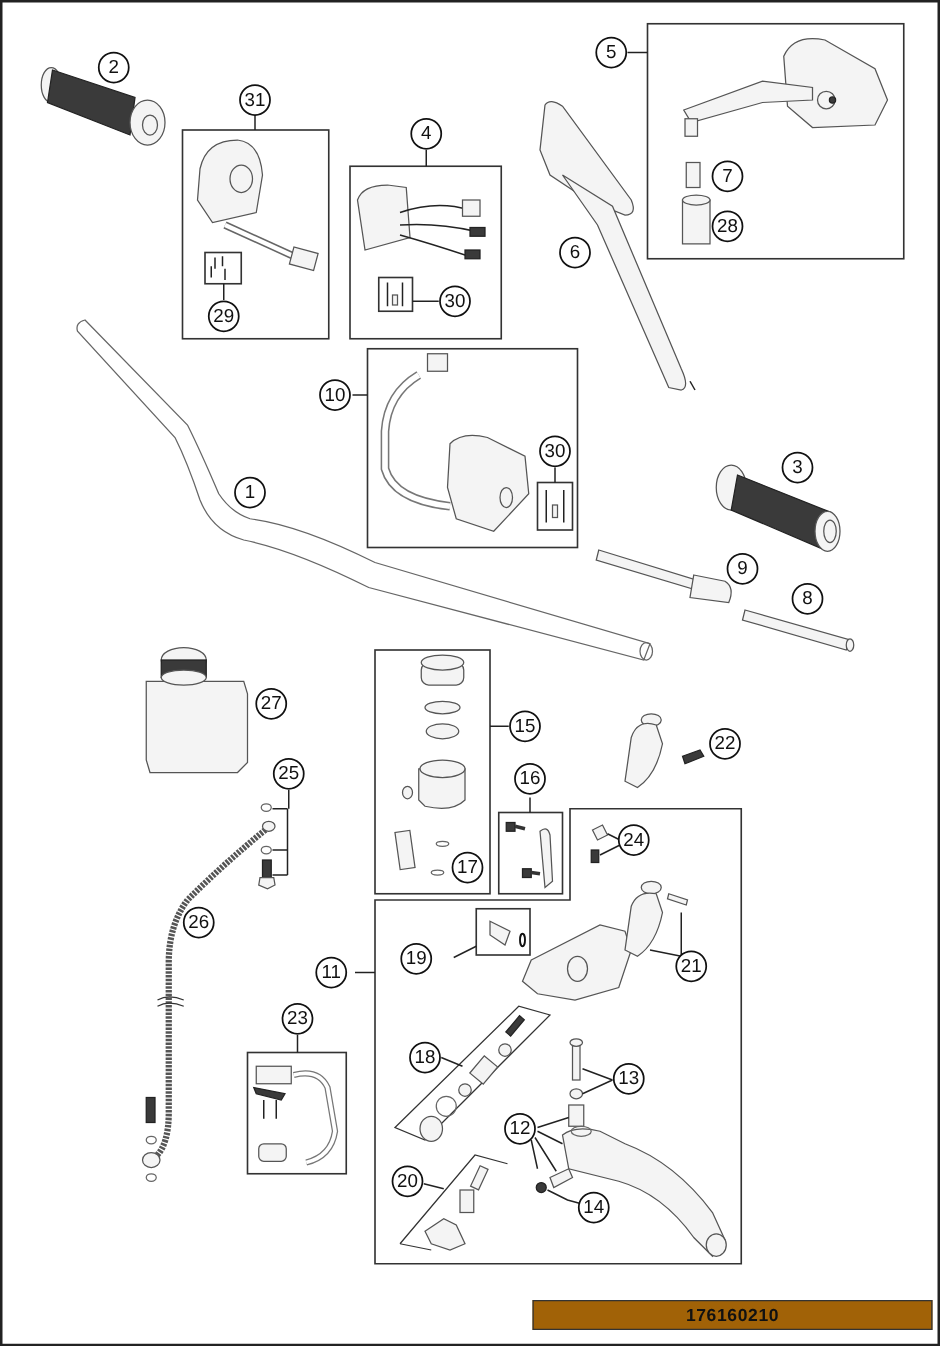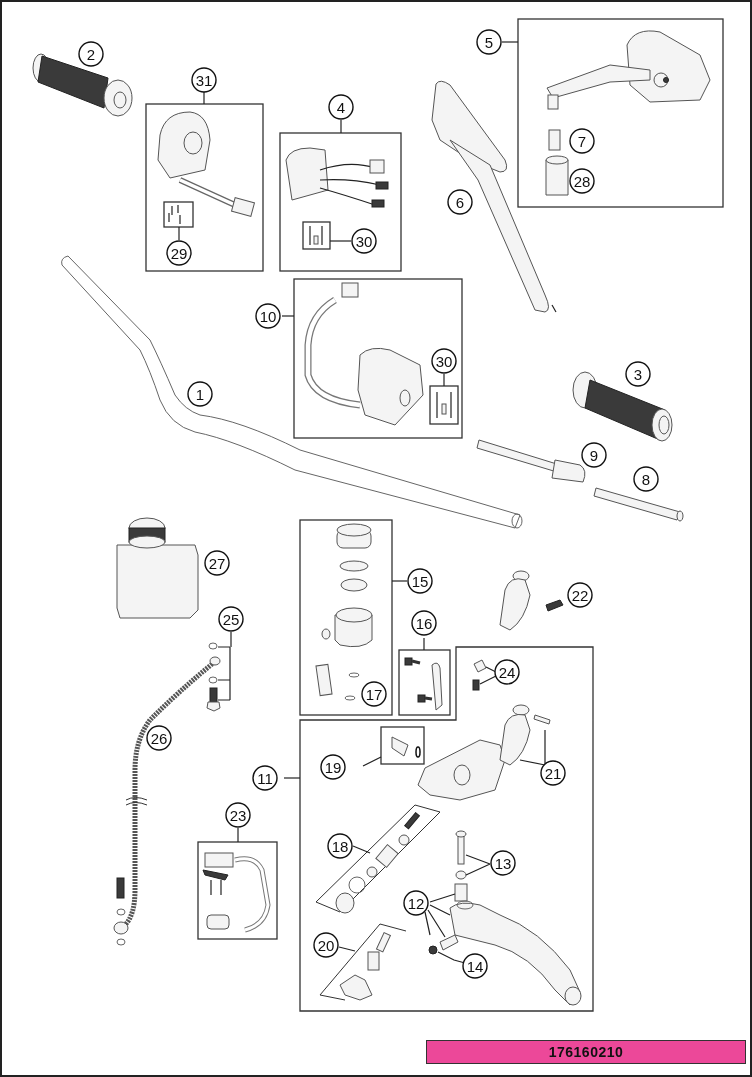--- a/index.html
+++ b/index.html
@@ -6,21 +6,21 @@
   body{width:752px;height:1077px;position:relative;overflow:hidden;font-family:"Liberation Sans",sans-serif;}
   #frame{position:absolute;left:0;top:0;width:748px;height:1073px;border:2px solid #222;box-sizing:content-box;}
   svg#diagram{position:absolute;left:0;top:0;}
   .callout circle{fill:#fff;stroke:#111;stroke-width:1.4;}
   .callout text{font-family:"Liberation Sans",sans-serif;font-size:15px;fill:#111;text-anchor:middle;dominant-baseline:central;}
   .box{fill:none;stroke:#333;stroke-width:1.3;}
   .lead{stroke:#222;stroke-width:1.2;fill:none;}
   .part{fill:#f4f4f4;stroke:#555;stroke-width:1;}
   .partd{fill:#3a3a3a;stroke:#222;stroke-width:1;}
   .outline{fill:none;stroke:#666;stroke-width:1;}
-  #docnum{position:absolute;left:426px;top:1040px;width:318px;height:22px;border:1px solid #333;display:flex;align-items:center;justify-content:center;font-family:"Liberation Sans",sans-serif;font-weight:bold;font-size:14px;color:#111;letter-spacing:0.5px;background:#ec4899;}
+  #docnum{position:absolute;left:426px;top:1040px;width:318px;height:22px;border:1px solid #333;display:flex;align-items:center;justify-content:center;font-family:"Liberation Sans",sans-serif;font-weight:bold;font-size:14px;color:#111;letter-spacing:0.5px;background:#a16207;}
 </style>
 </head>
 <body>
 
 <div id="frame"></div>
 
 <svg id="diagram" width="752" height="1077" viewBox="0 0 752 1077">
 
   <g>
     <path class="outline" d="M62,265 Q60,258 68,256 L150,340 Q160,360 175,395 Q185,410 200,415 Q240,420 300,450 L520,515 L515,528 L295,470 Q235,440 195,432 Q170,425 160,400 Q150,370 140,350 Z" fill="#fff"></path>

